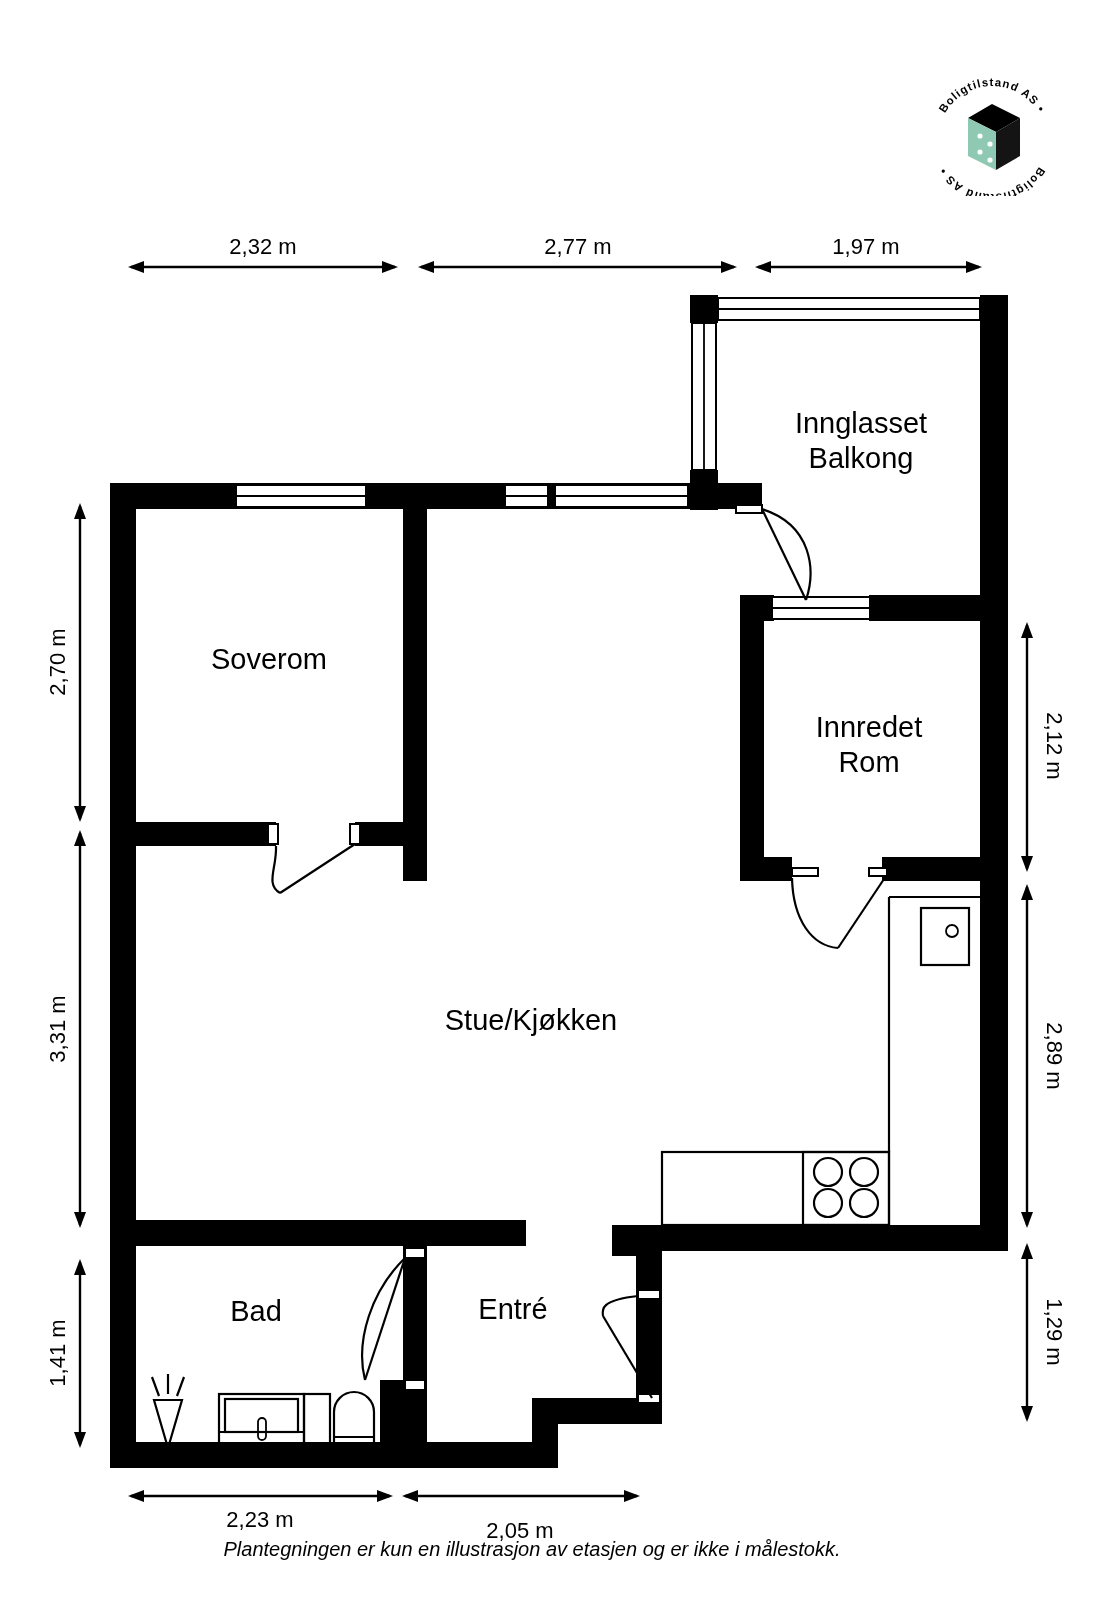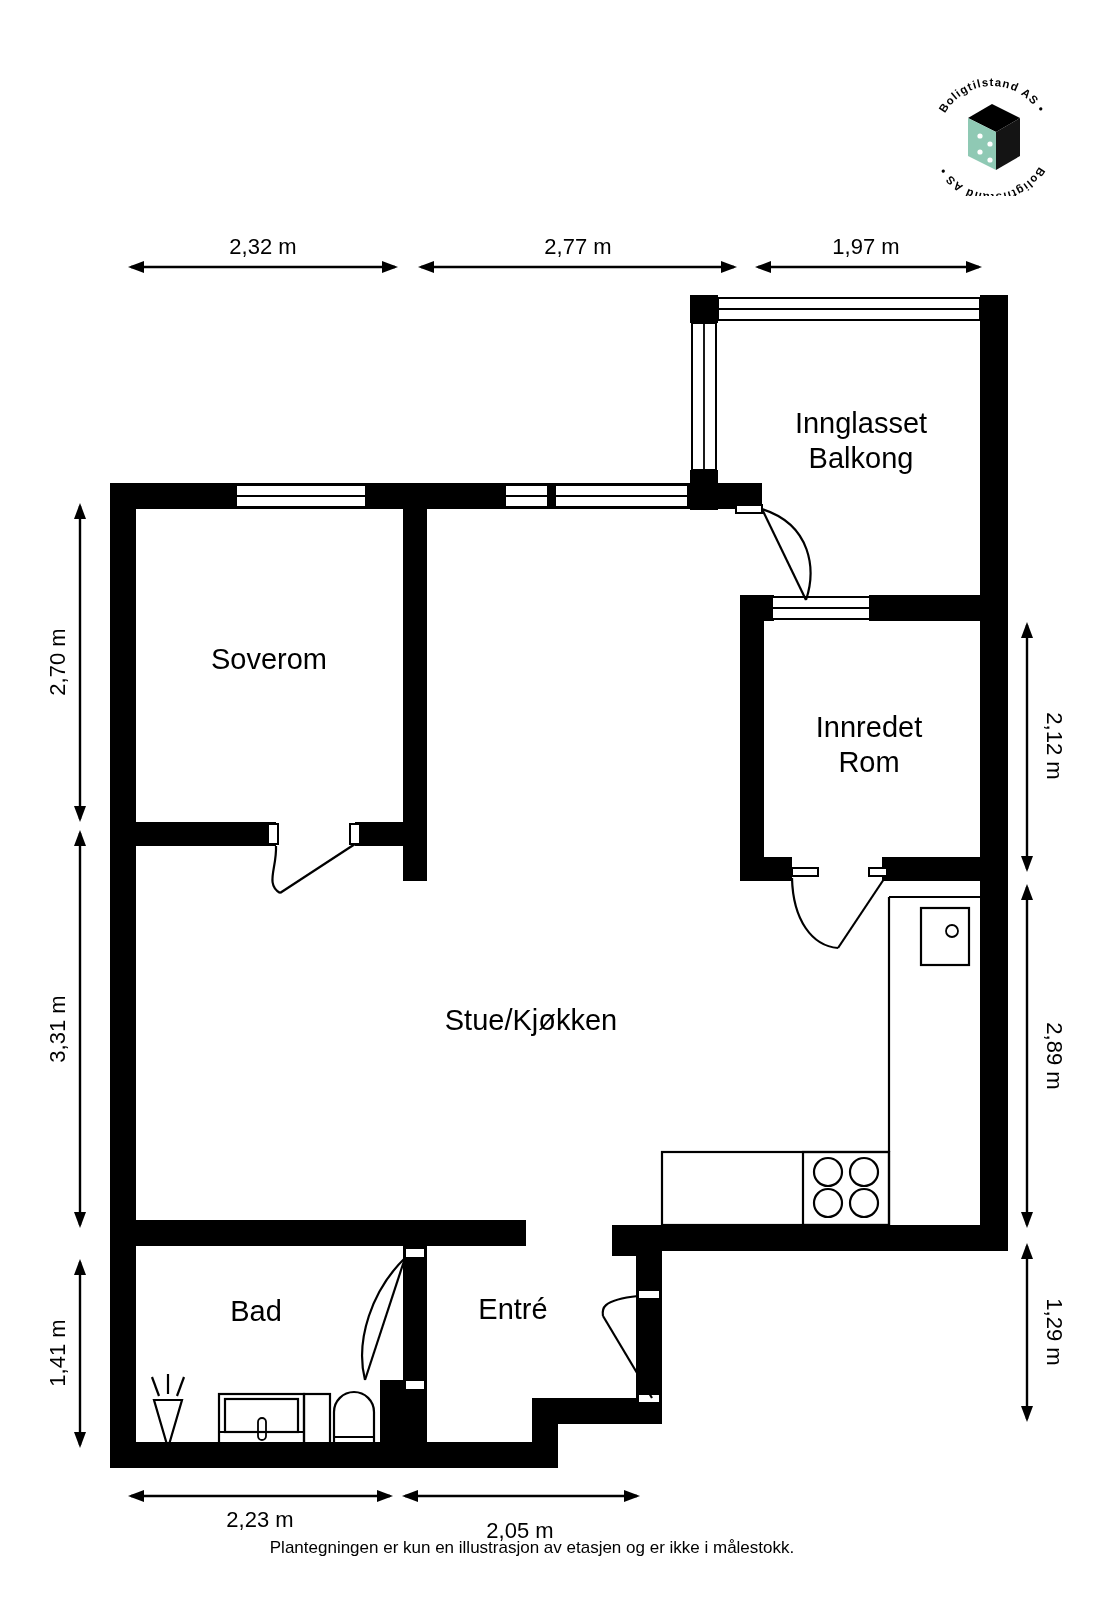--- a/index.html
+++ b/index.html
@@ -48,23 +48,24 @@
     fill: #000000;
     text-anchor: middle;
     dominant-baseline: middle;
   }
   .footer-text {
     position: absolute;
     left: 0;
     top: 1538px;
     width: 1064px;
     text-align: center;
-    font-size: 17px;
+    font-size: 20px;
     font-family: "Liberation Sans", sans-serif;
     color: #000000;
+    font-style: italic;
   }
   .logo-wrap {
     position: absolute;
     left: 922px;
     top: 78px;
     width: 140px;
     height: 118px;
   }
   .logo-ring-text {
     font-family: "Liberation Sans", sans-serif;

